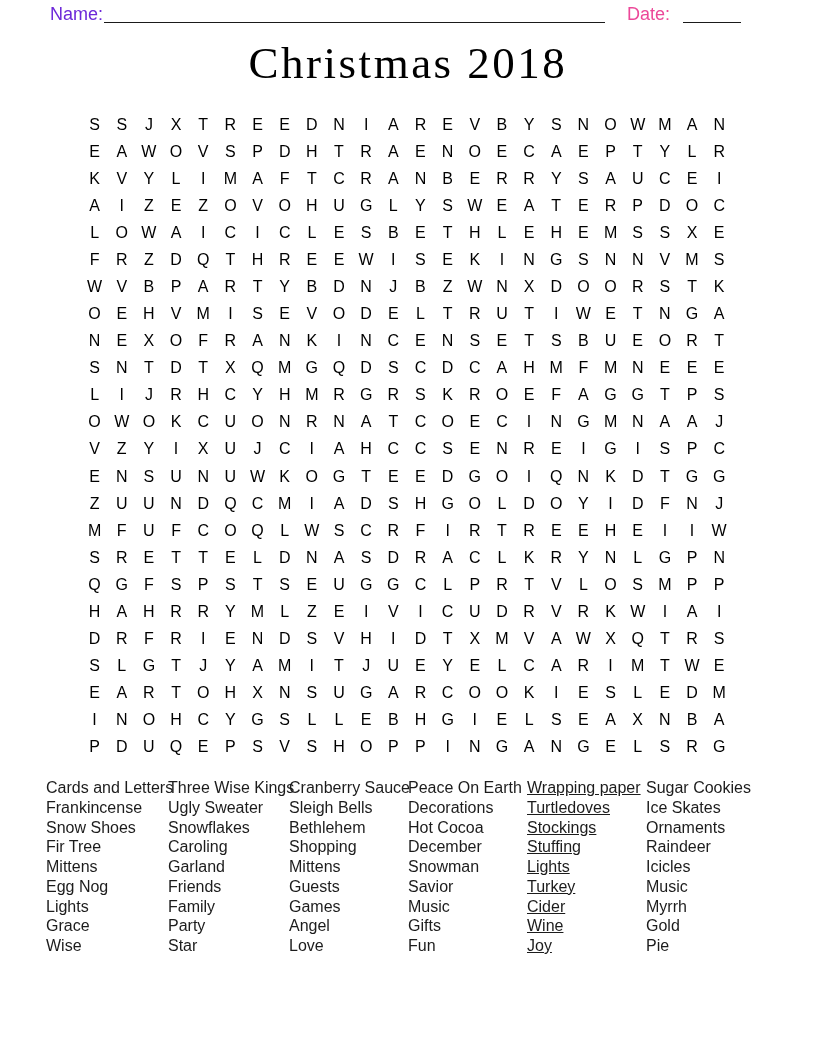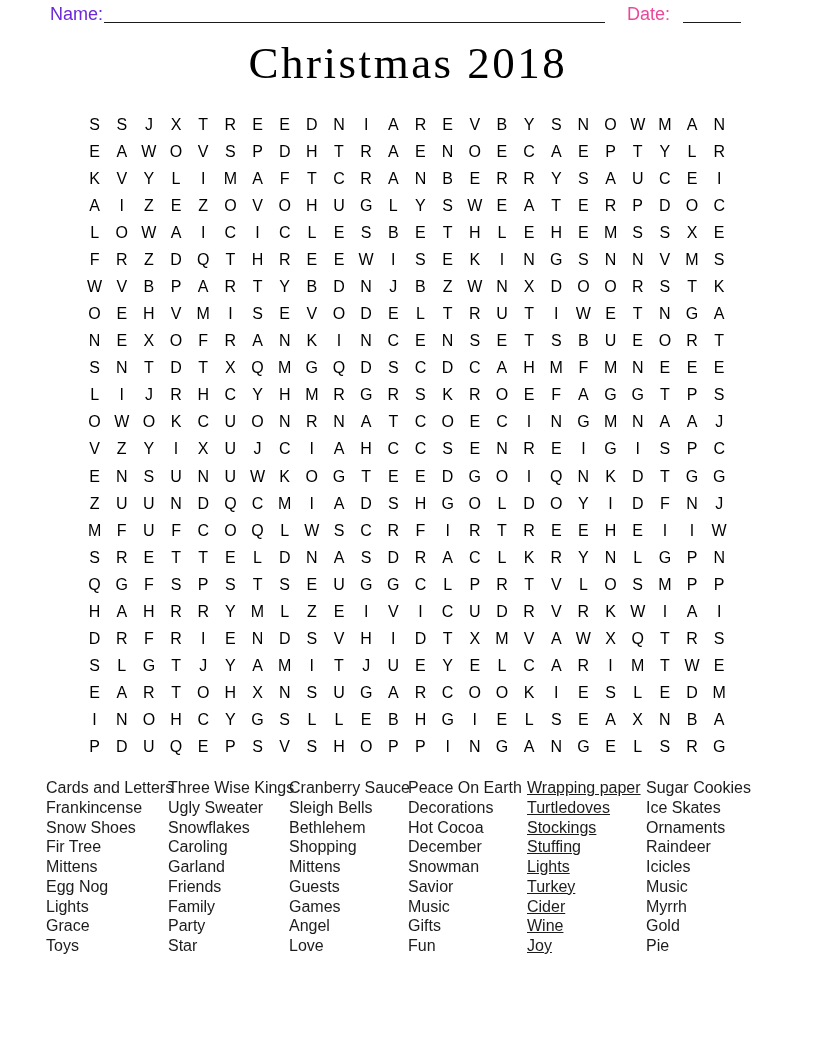--- a/index.html
+++ b/index.html
@@ -670,21 +670,21 @@
   <div class="word-list" style="color: rgb(28, 28, 28);">
       <div class="word-col">
         <div class="word">Cards and Letters</div>
         <div class="word">Frankincense</div>
         <div class="word">Snow Shoes</div>
         <div class="word">Fir Tree</div>
         <div class="word">Mittens</div>
         <div class="word">Egg Nog</div>
         <div class="word">Lights</div>
         <div class="word">Grace</div>
-        <div class="word">Toys</div>
+        <div class="word">Wise</div>
       </div>
       <div class="word-col">
         <div class="word">Three Wise Kings</div>
         <div class="word">Ugly Sweater</div>
         <div class="word">Snowflakes</div>
         <div class="word">Caroling</div>
         <div class="word">Garland</div>
         <div class="word">Friends</div>
         <div class="word">Family</div>
         <div class="word">Party</div>

